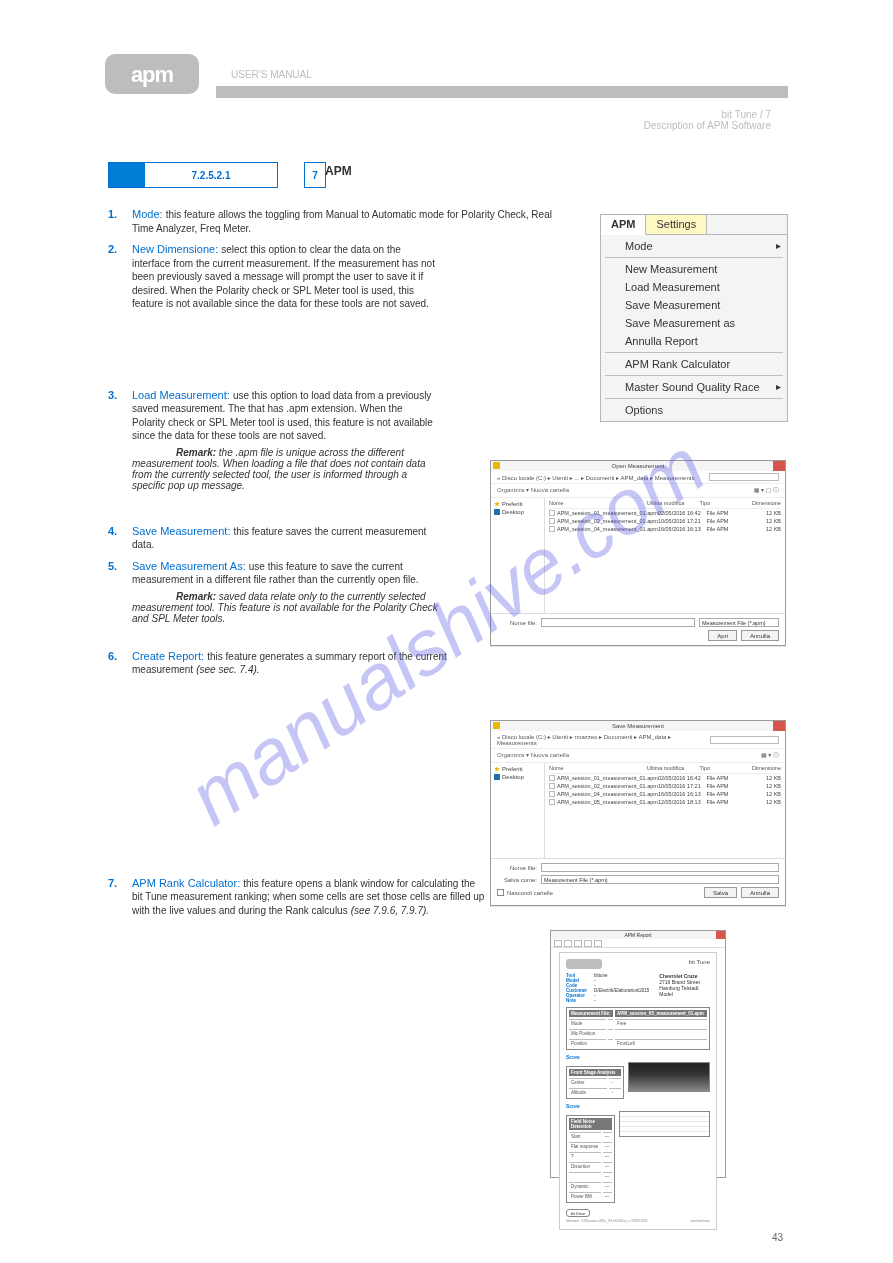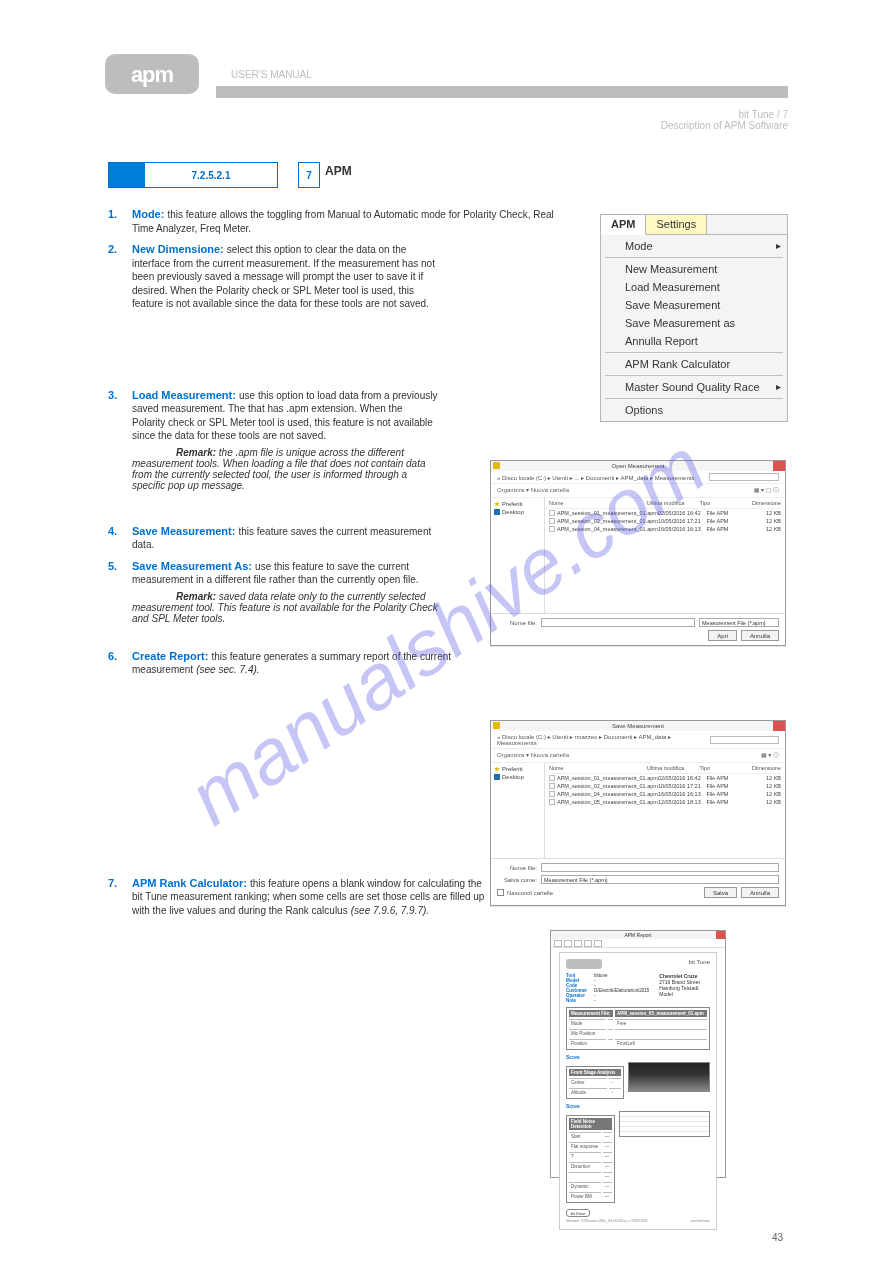--- a/index.html
+++ b/index.html
@@ -45,32 +45,32 @@
     margin-left: 15px;
   }
   .header-bar {
     height: 12px;
     background: #bdbdbd;
     margin-top: 6px;
   }
   .header-right {
     position: absolute;
     top: 109px;
-    right: 105px;
+    right: 122px;
     font-size: 10px;
     color: #bdbdbd;
     text-align: right;
   }
   
   .secnum-row {
     position: absolute;
     top: 162px;
     left: 108px;
     display: flex;
-    gap: 20px;
+    gap: 26px;
     align-items: stretch;
   }
   .secnum-pill {
     width: 170px;
     height: 26px;
     border: 1px solid #006fcf;
     display: flex;
   }
   .secnum-blue { width: 36px; background: #007dd6; }
   .secnum-text {
@@ -90,21 +90,21 @@
     left: 325px;
     font-size: 12px;
     color: #333;
     font-weight: bold;
   }
   
   .content { position: absolute; left: 108px; top: 208px; width: 465px; }
   .item { display: flex; gap: 8px; margin-bottom: 4px; }
   .item-num { color: #006fcf; font-weight: bold; font-size: 11px; min-width: 16px; }
   .item-body { flex: 1; }
-  .item-title { color: #006fcf; font-weight: bold; font-size: 11px; }
+  .item-title { color: #006fcf; font-weight: normal; font-size: 11px; }
   .item-text { font-size: 10px; color: #333; line-height: 1.35; }
   .remark { font-style: italic; font-size: 10px; margin-top: 4px; }
   .remark-label { font-weight: bold; margin-left: 44px; }
   .item + .item { margin-top: 8px; }
 
   
   .watermark {
     position: absolute;
     top: 50%; left: 50%;
     transform: translate(-50%,-50%) rotate(-35deg);

